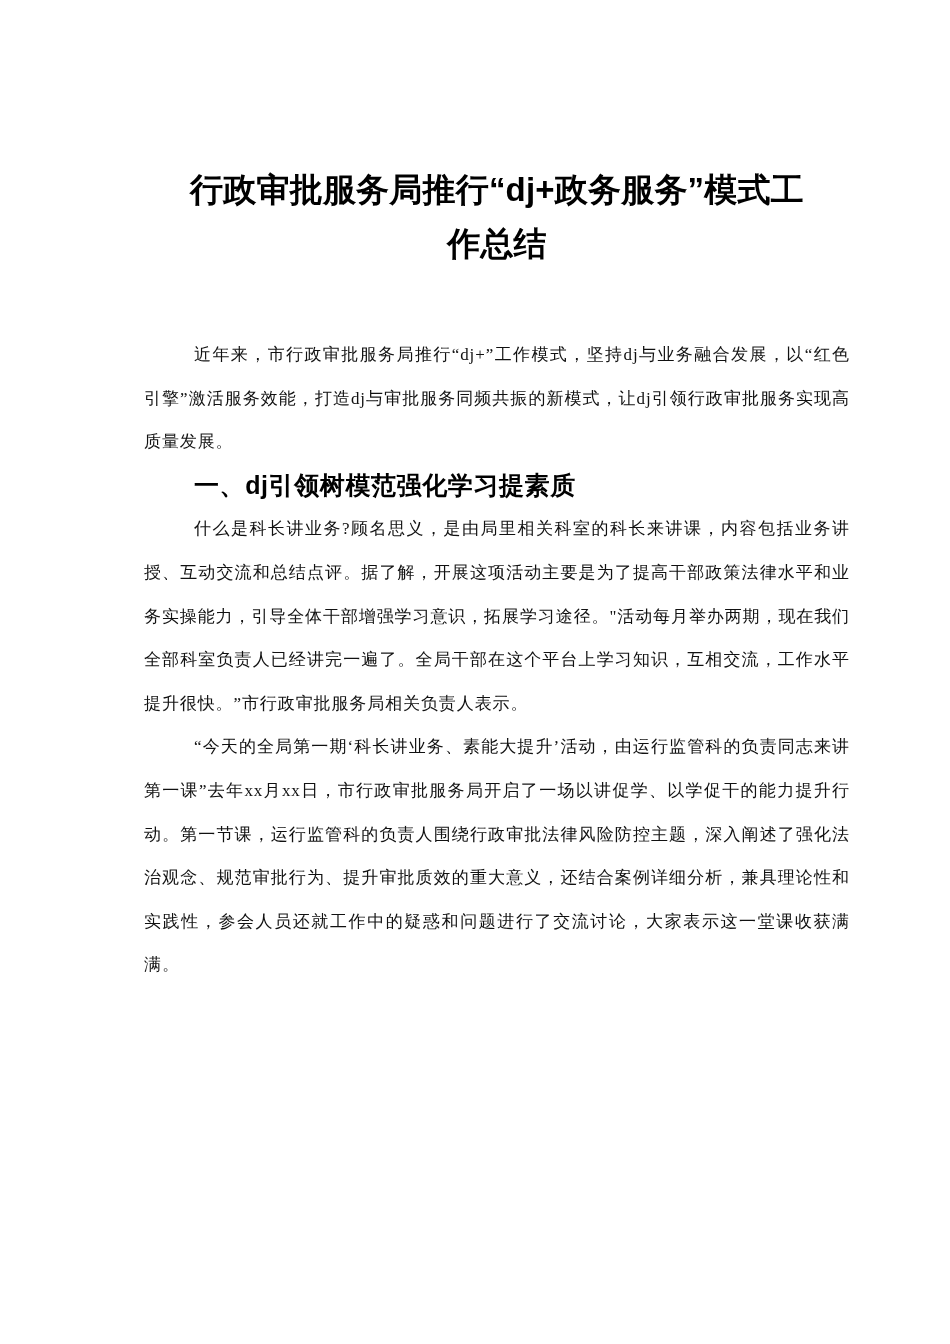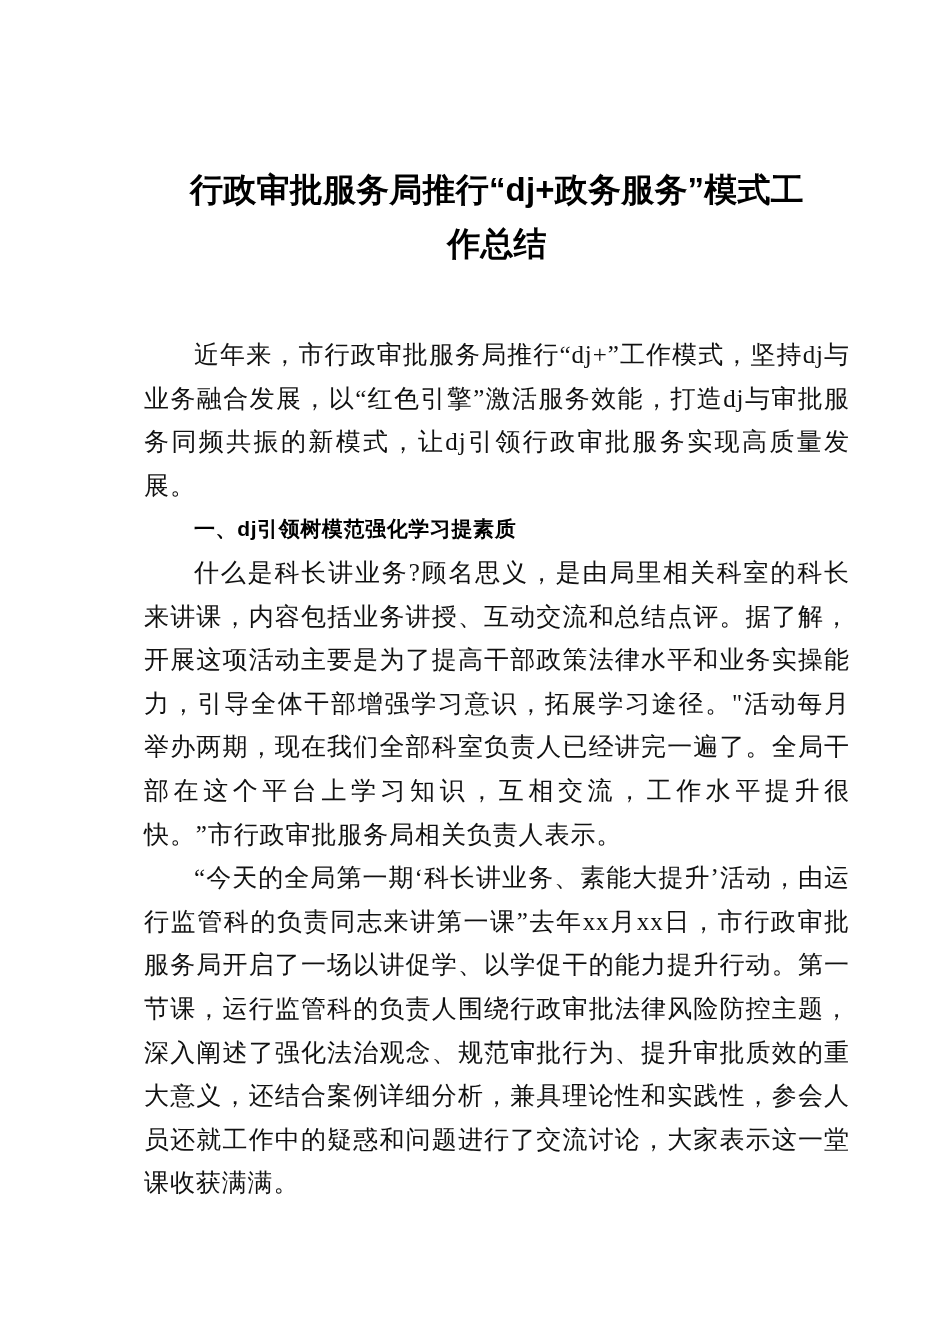--- a/index.html
+++ b/index.html
@@ -38,35 +38,35 @@
     padding-top: 163px;
     white-space: pre-wrap;
   }
 
   .spacer-after-title {
     height: 62px;
   }
 
   .body-text {
     font-family: "Liberation Serif", "DejaVu Serif", serif;
-    font-size: 25px;
+    font-size: 17px;
     line-height: 43.6px;
     color: #111111;
     text-align: justify;
     text-justify: inter-ideograph;
     text-indent: 50px;
     margin: 0;
     letter-spacing: 0.9px;
     word-break: break-all;
   }
 
   .section-heading {
     font-family: "Liberation Sans", "DejaVu Sans", sans-serif;
     font-weight: bold;
-    font-size: 21px;
+    font-size: 25px;
     line-height: 43.6px;
     color: #000000;
     text-indent: 50px;
     letter-spacing: 0.6px;
     margin: 0;
   }
 </style>
 </head>
 <body>
 

